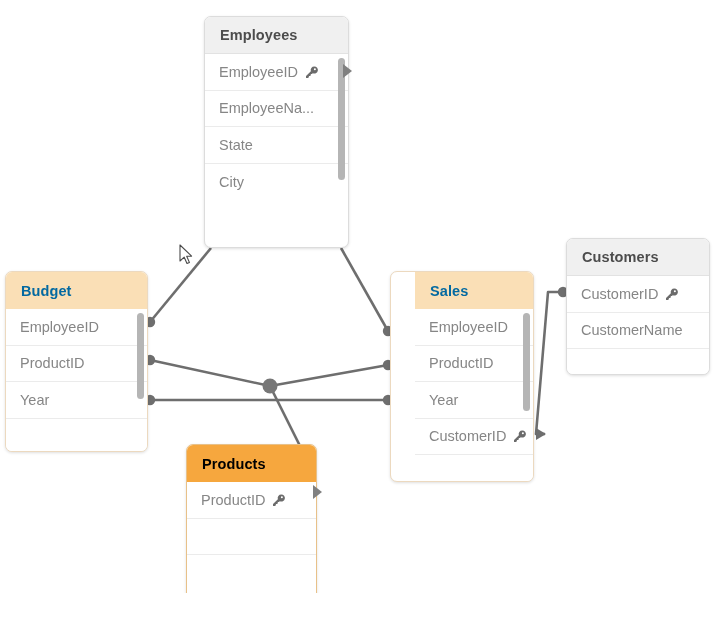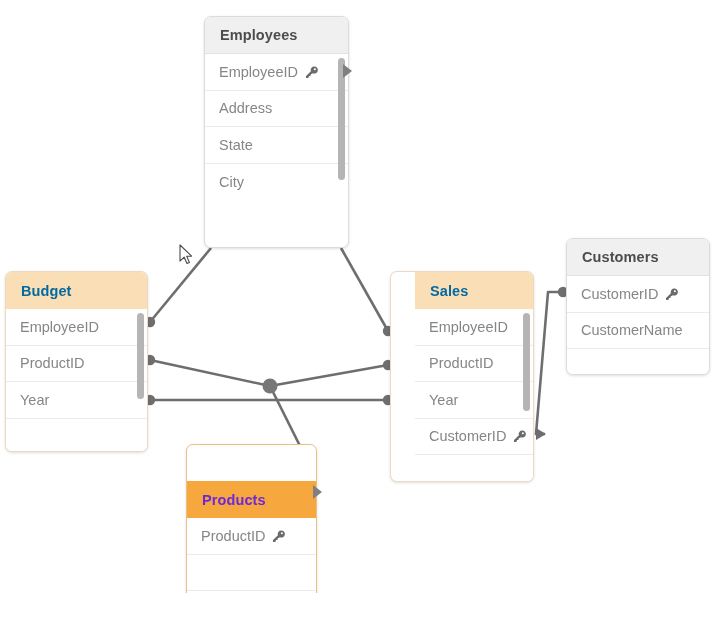--- a/index.html
+++ b/index.html
@@ -53,22 +53,21 @@
   .table-header.neutral {
     background: #f0f0f0;
     color: #4c4c4c;
     border-bottom: 1px solid #e2e2e2;
   }
   .table-header.pale {
     background: #fadfb6;
   }
   .table-header.strong {
     background: #f6a73e;
-    color: #6d28d9;
-    margin-top: 36px;
+    color: #000000;
   }
   .field-list {
     position: relative;
     background: #ffffff;
   }
   .field-row {
     box-sizing: border-box;
     height: 36.5px;
     display: flex;
     align-items: center;
@@ -156,21 +155,21 @@
           <div class="field-row">
             <span class="field-name">EmployeeID</span>
             <span class="key-icon">
               <svg viewBox="0 0 16 16" xmlns="http://www.w3.org/2000/svg">
                 <path d="M10.6 1.6a4.1 4.1 0 0 0-3.9 5.4L1.2 12.5l-.1 2.4 2.4-.1 1-1 -0.1-1.3 1.3 0.1 1-1 -0.1-1.3 1.3 0.1 1-1A4.1 4.1 0 1 0 10.6 1.6z" fill="#6b6b6b"></path>
                 <circle cx="11.3" cy="4.8" r="1.15" fill="#ffffff"></circle>
               </svg>
             </span>
           </div>
           <div class="field-row">
-            <span class="field-name">Address</span>
+            <span class="field-name">EmployeeNa...</span>
           </div>
           <div class="field-row">
             <span class="field-name">State</span>
           </div>
           <div class="field-row">
             <span class="field-name">City</span>
           </div>
         </div>
         <div class="scrollbar" style="top: 41px; height: 122px;"></div>
       </div>

